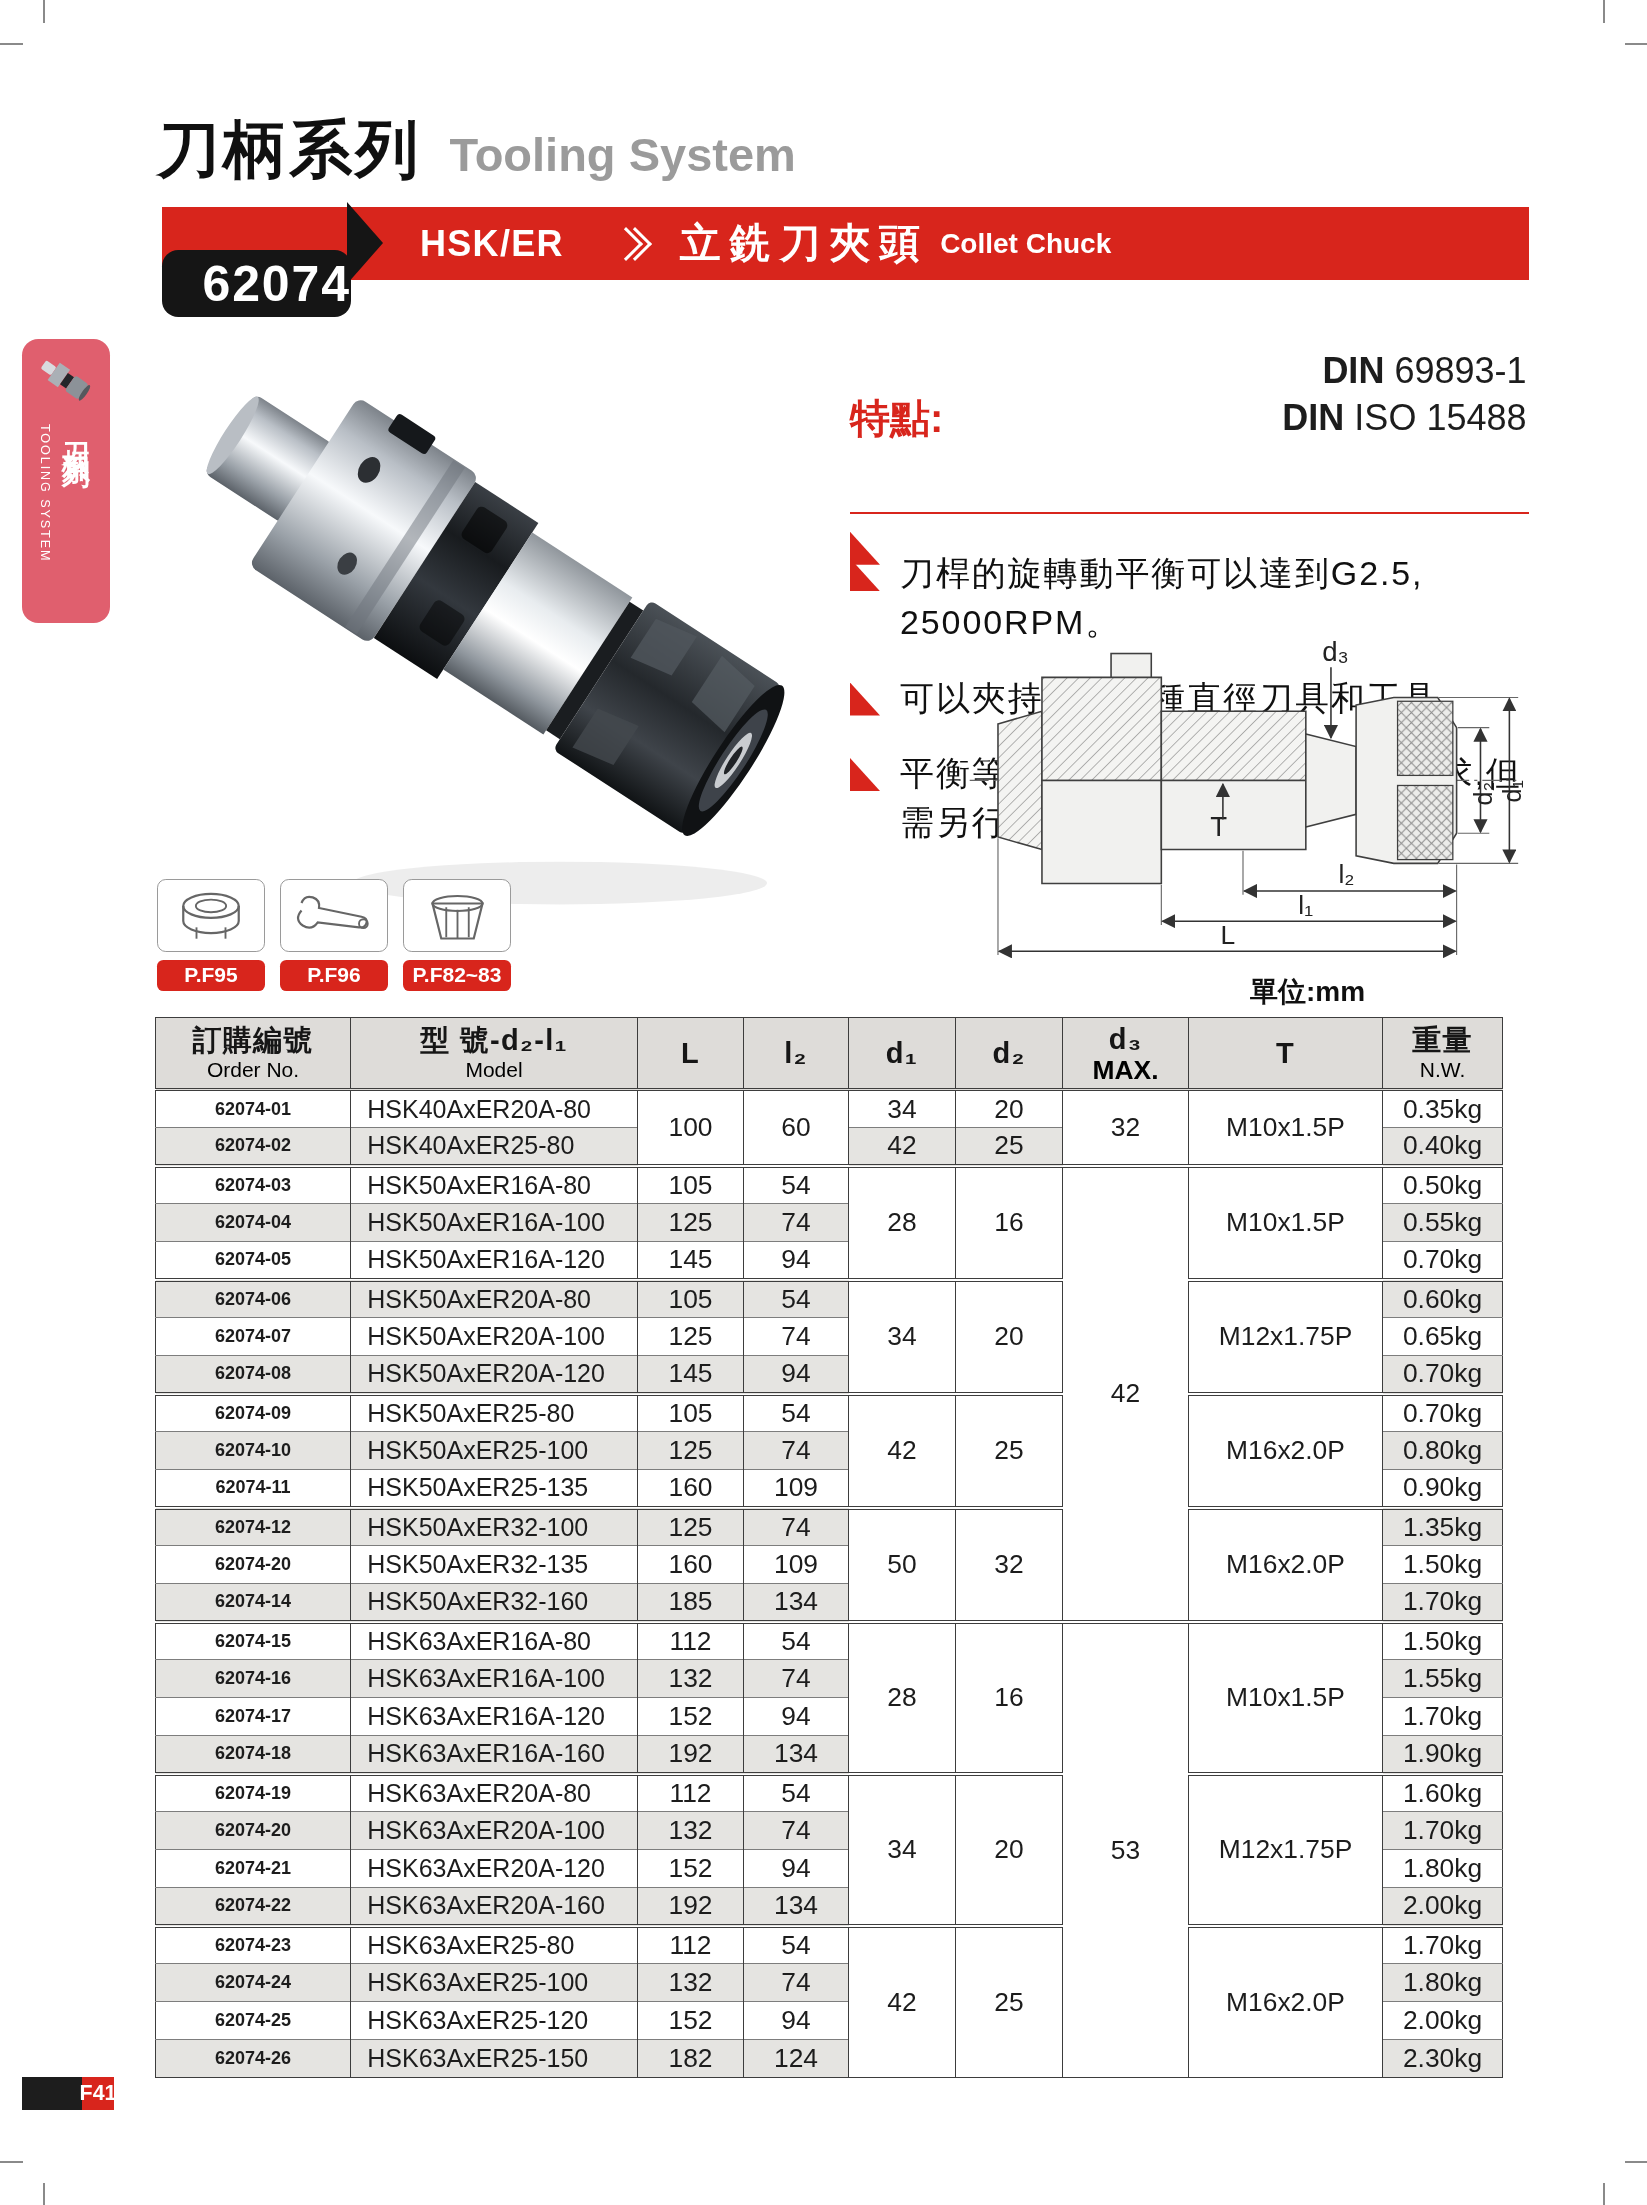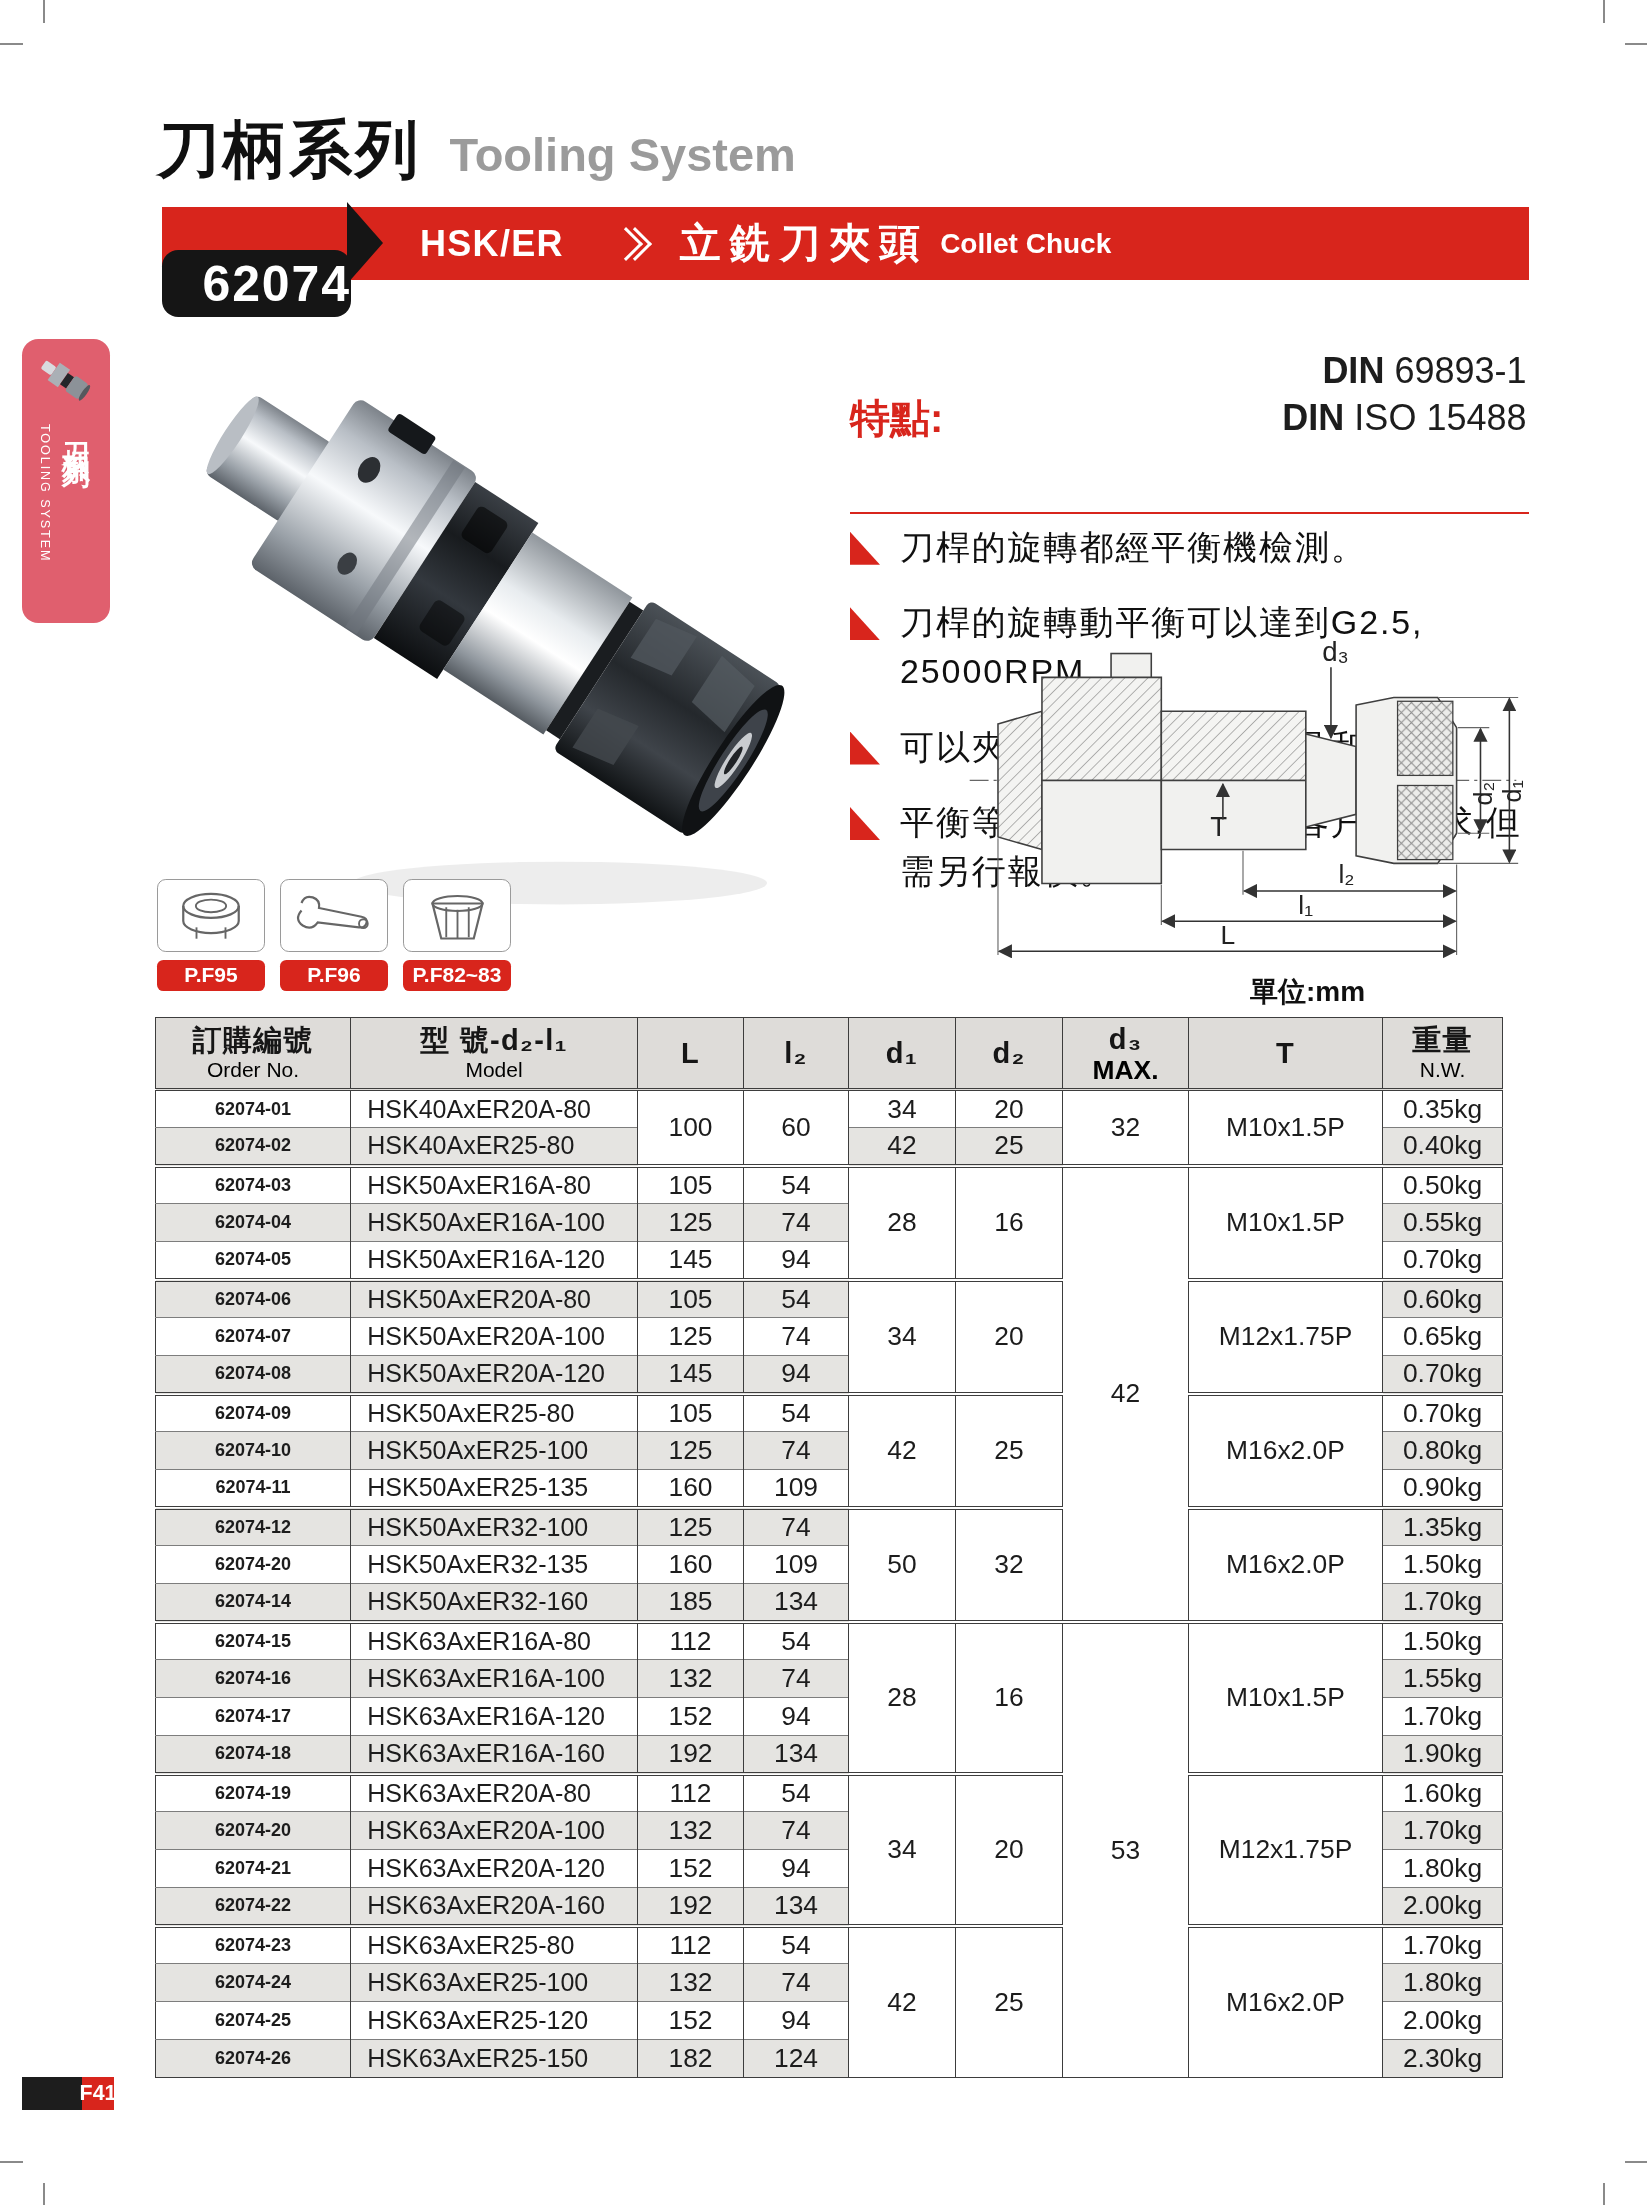--- a/index.html
+++ b/index.html
@@ -186,21 +186,20 @@
     <div class="feat-head">
       <span class="feat-title">特點:</span>
       <div class="din">
         <div><b>DIN</b><span> 69893-1</span></div>
         <div><b>DIN</b><span> ISO 15488</span></div>
       </div>
       <div class="feat-rule"></div>
     </div>
     <div class="feat">
       <span class="tri"></span>
-      <span>刀桿的旋轉都經平衡機檢測。</span>
     </div>
     <div class="feat">
       <span class="tri"></span>
       <span>刀桿的旋轉動平衡可以達到G2.5, 25000RPM。</span>
     </div>
     <div class="feat">
       <span class="tri"></span>
       <span>可以夾持任何一種直徑刀具和工具。</span>
     </div>
     <div class="feat">

